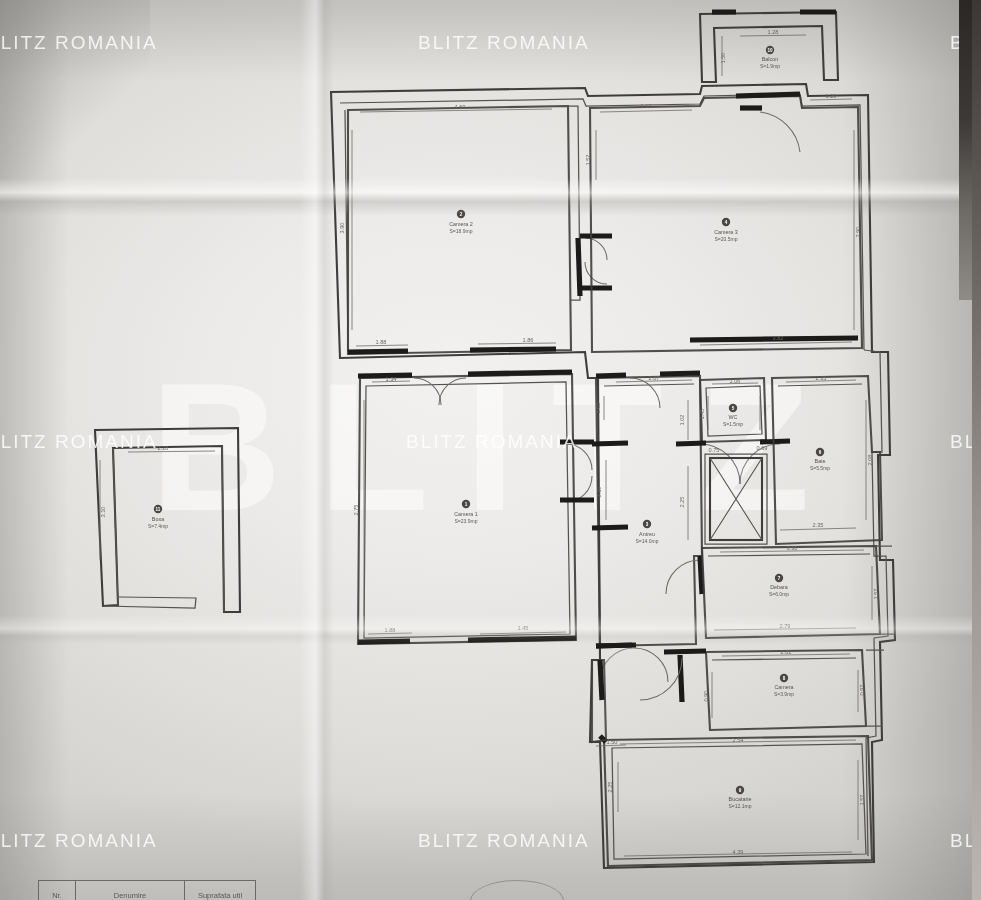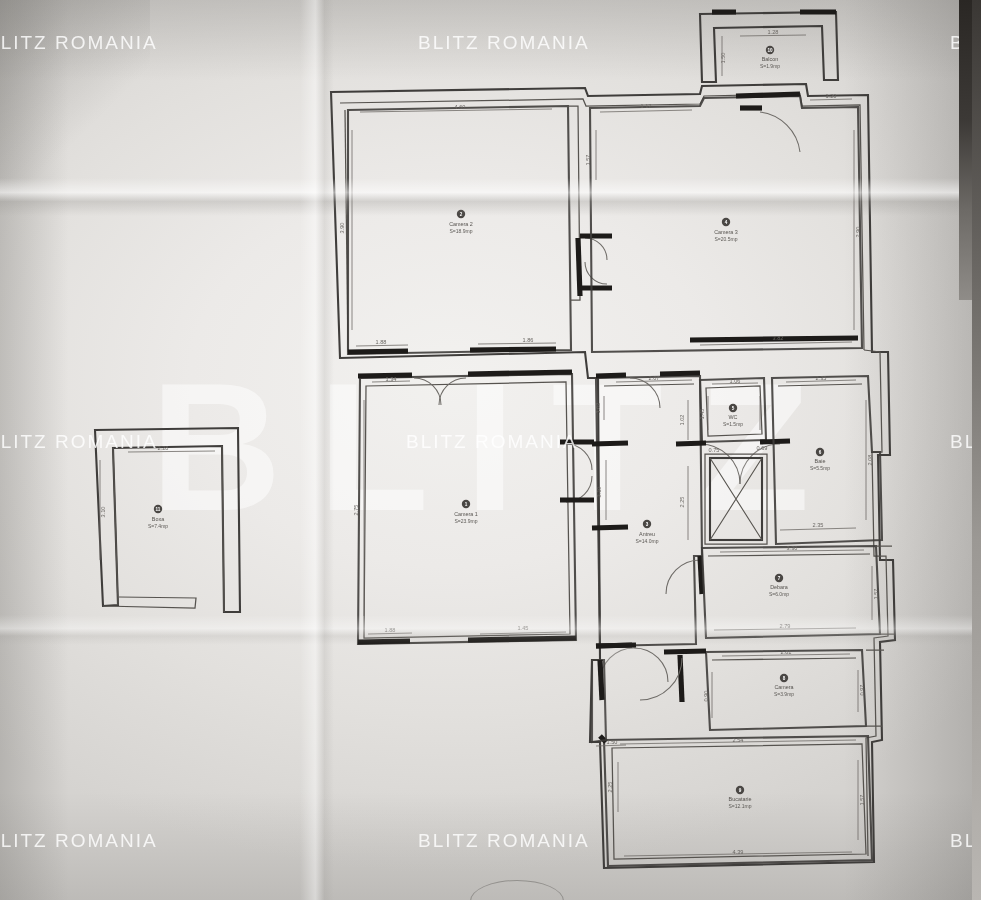--- a/index.html
+++ b/index.html
@@ -388,18 +388,23 @@
   <div class="wm-text wm-a">BLITZ ROMANIA</div>
   <div class="wm-text wm-b">BLITZ ROMANIA</div>
   <div class="wm-text wm-c">BLITZ ROMANIA</div>
   <div class="wm-text wm-l1">BLITZ ROMANIA</div>
   <div class="wm-text wm-l2">BLITZ ROMANIA</div>
   <div class="wm-text wm-l3">BLITZ ROMANIA</div>
   <div class="wm-text wm-r1">BLITZ ROMANIA</div>
   <div class="wm-text wm-r2">BLITZ ROMANIA</div>
   <div class="wm-text wm-r3">BLITZ ROMANIA</div>
 
+  <div class="legend blur">
+    <div class="c lc1">Nr.</div>
+    <div class="c lc2">Denumire</div>
+    <div class="c lc3">Suprafata util</div>
+  </div>
   <div class="stamp blur"></div>
 
   <div class="dark-edge"></div>
   <div class="dark-edge2"></div>
 
 </div>
 
 </body></html>

